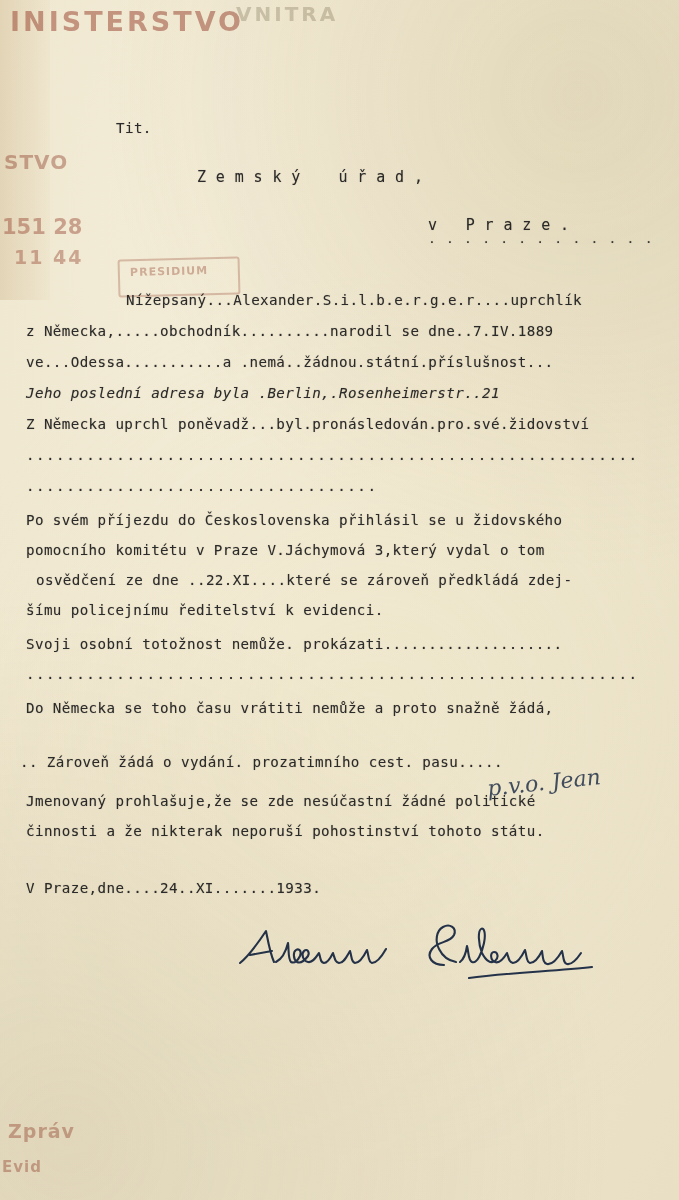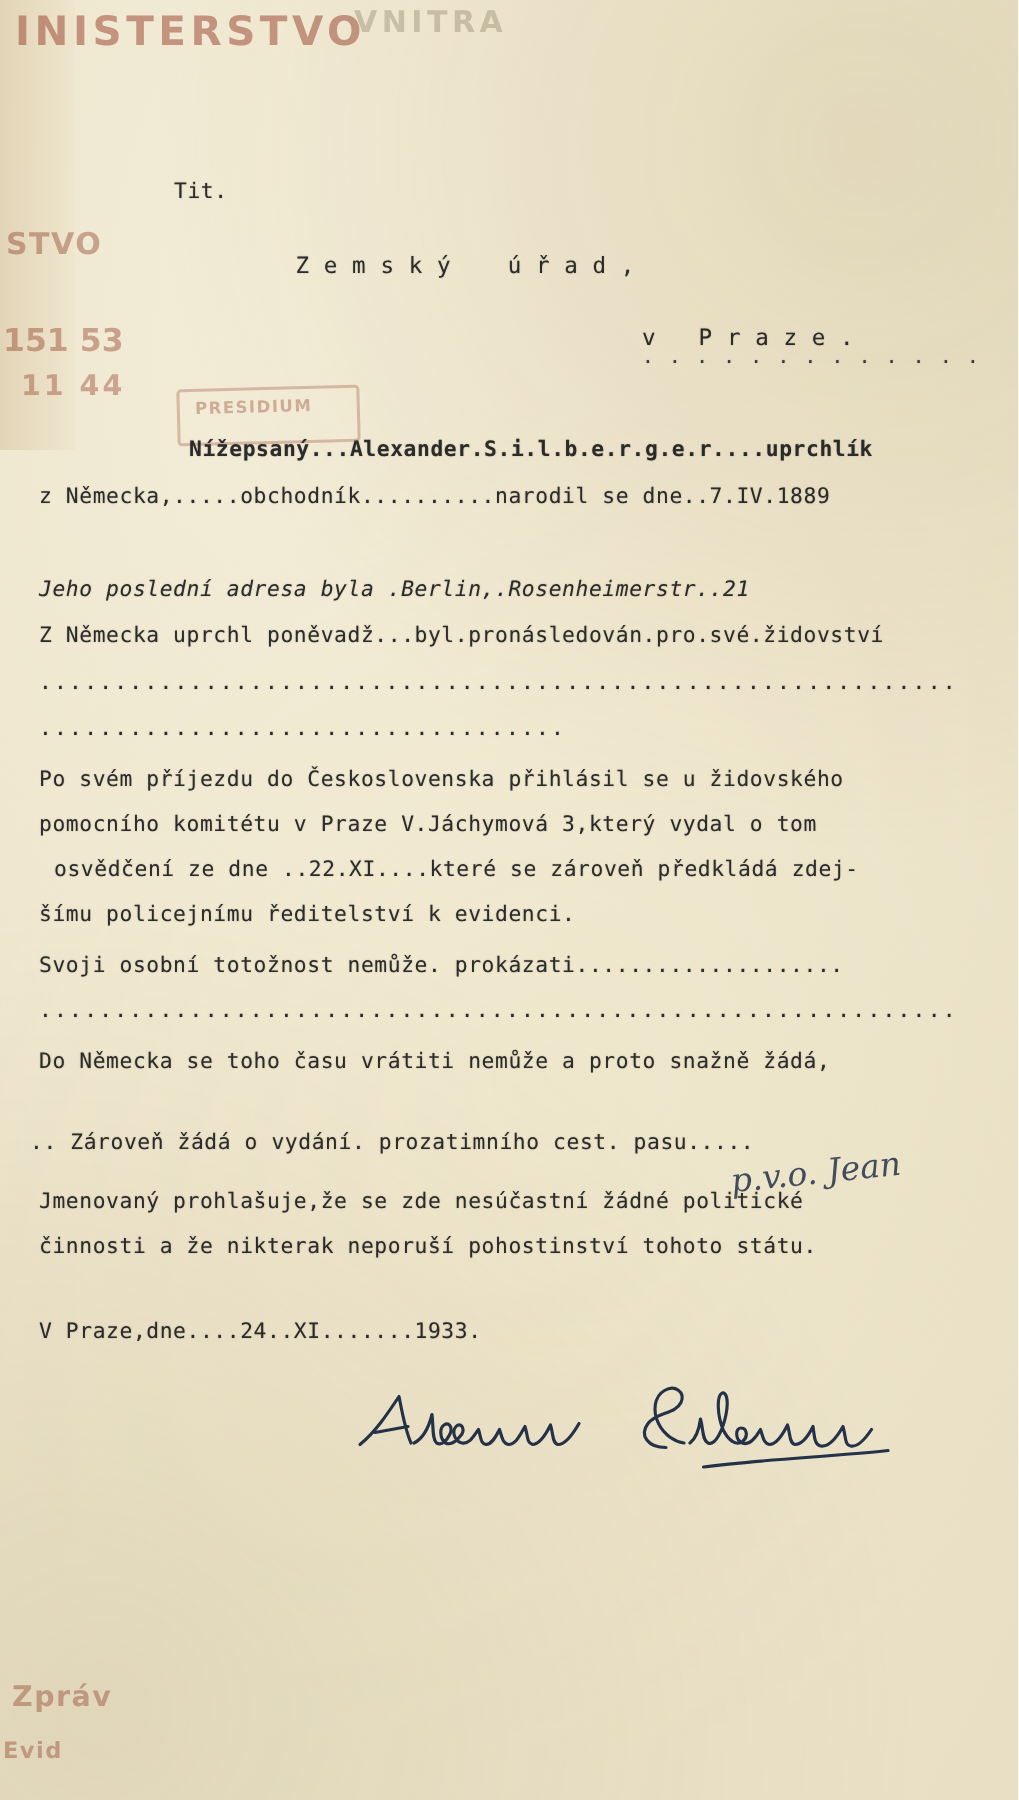--- a/index.html
+++ b/index.html
@@ -153,36 +153,37 @@
 </style>
 </head>
 <body>
 
 <div id="page">
 
   <div class="ghost" id="ghost-left-block"></div>
   <div class="ghost" id="ghost-top-title">INISTERSTVO</div>
   <div class="ghost" id="ghost-top-title2">VNITRA</div>
   <div class="ghost" id="ghost-vert">STVO</div>
-  <div class="ghost" id="ghost-num">151 53</div>
+  <div class="ghost" id="ghost-num">151 28</div>
   <div class="ghost" id="ghost-num2">11 44</div>
   <div class="ghost" id="ghost-stamp-box"></div>
   <div class="ghost" id="ghost-stamp-text">PRESIDIUM</div>
   <div class="ghost" id="ghost-bottom1">Zpráv</div>
   <div class="ghost" id="ghost-bottom2">Evid</div>
 
   <div class="typed" style="top:120px; left:116px;">Tit.</div>
 
   <div class="typed" style="top:168px; left:197px; font-size:15px;">Z e m s k ý    ú ř a d ,</div>
 
   <div class="typed" style="top:216px; left:428px; font-size:15px;">v   P r a z e .</div>
   <div class="typed underdots" style="top:231px; left:428px;">. . . . . . . . . . . . .</div>
 
-  <div class="typed" style="top:292px; left:126px;font-weight:bold;">Nížepsaný...Alexander.S.i.l.b.e.r.g.e.r....uprchlík</div>
+  <div class="typed" style="top:292px; left:126px;">Nížepsaný...Alexander.S.i.l.b.e.r.g.e.r....uprchlík</div>
   <div class="typed" style="top:323px; left:26px;">z Německa,.....obchodník..........narodil se dne..7.IV.1889</div>
+  <div class="typed" style="top:354px; left:26px;">ve...Odessa...........a .nemá..žádnou.státní.příslušnost...</div>
   <div class="typed" style="top:385px; left:26px;font-style:italic;">Jeho poslední adresa byla .Berlin,.Rosenheimerstr..21</div>
   <div class="typed" style="top:416px; left:26px;">Z Německa uprchl poněvadž...byl.pronásledován.pro.své.židovství</div>
   <div class="typed dots" style="top:447px; left:26px;">.............................................................</div>
   <div class="typed dots" style="top:478px; left:26px;">...................................</div>
 
   <div class="typed" style="top:512px; left:26px;">Po svém příjezdu do Československa přihlásil se u židovského</div>
   <div class="typed" style="top:542px; left:26px;">pomocního komitétu v Praze V.Jáchymová 3,který vydal o tom</div>
   <div class="typed" style="top:572px; left:36px;">osvědčení ze dne ..22.XI....které se zároveň předkládá zdej-</div>
   <div class="typed" style="top:602px; left:26px;">šímu policejnímu ředitelství k evidenci.</div>
   <div class="typed" style="top:636px; left:26px;">Svoji osobní totožnost nemůže. prokázati....................</div>

